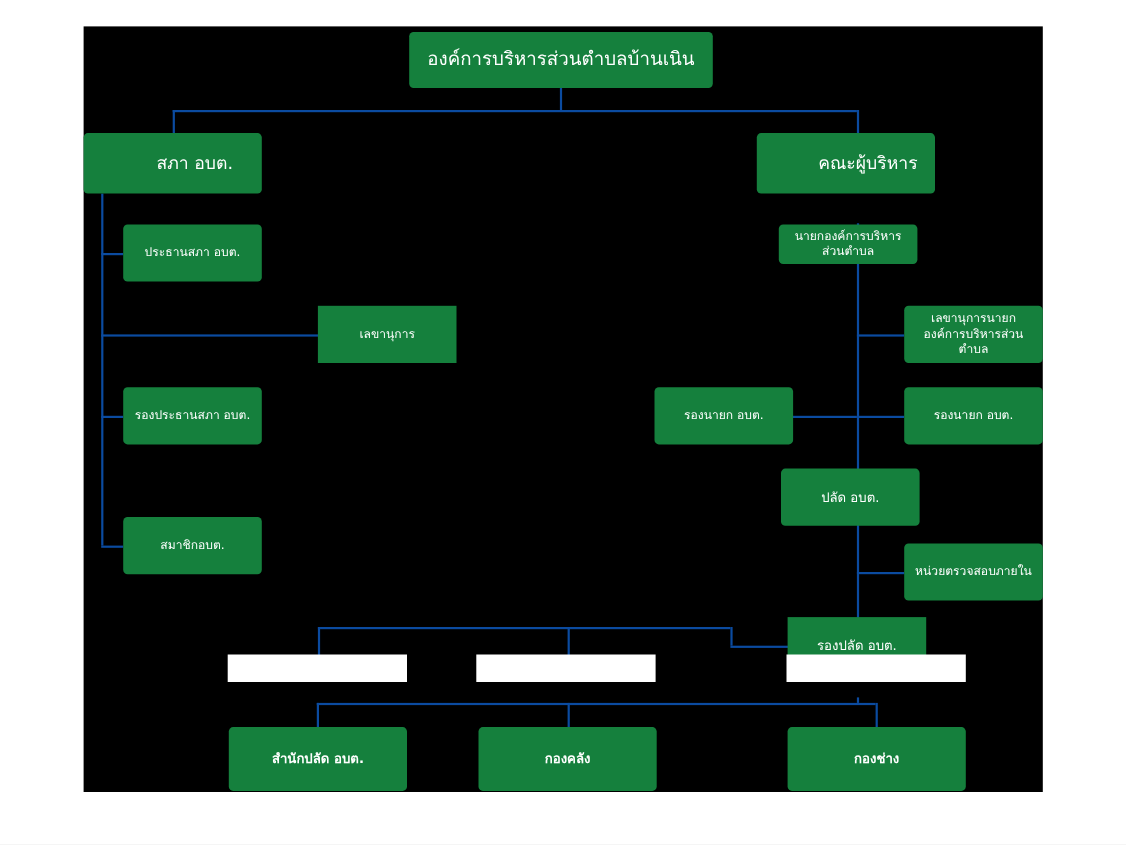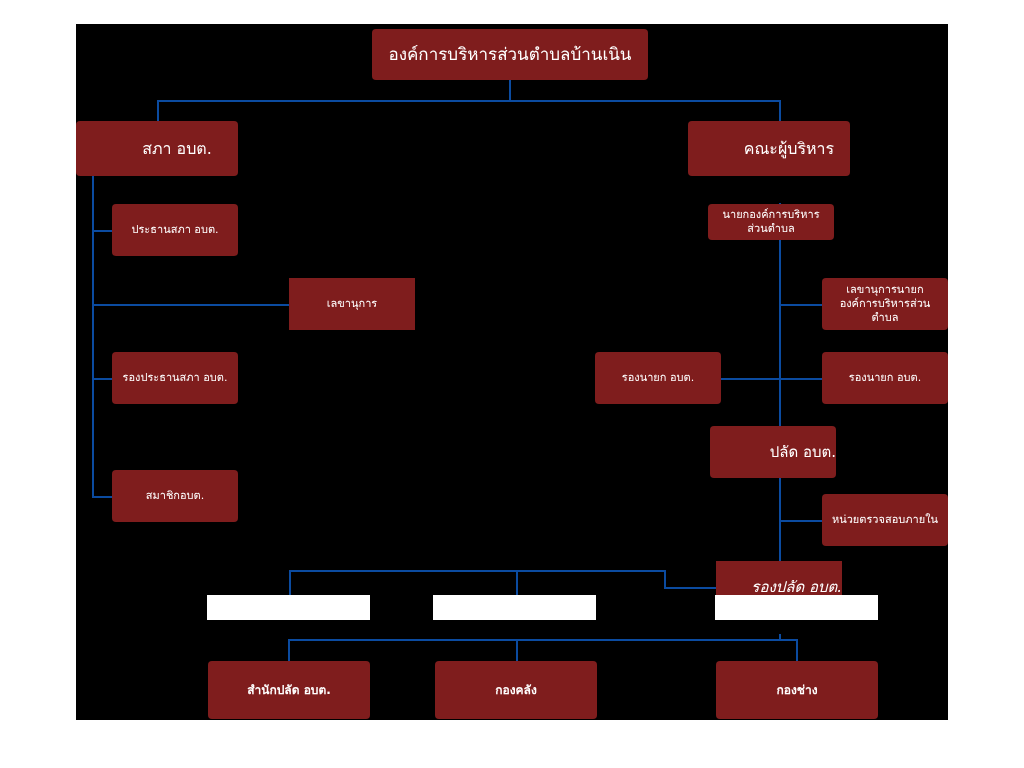--- a/index.html
+++ b/index.html
@@ -16,21 +16,21 @@
   #canvas {
     position: absolute;
     left: 76px;
     top: 24px;
     width: 872px;
     height: 696px;
     background: #000000;
   }
   .node {
     position: absolute;
-    background: #7f1d1d;
+    background: #15803d;
     color: #ffffff;
     display: flex;
     align-items: center;
     justify-content: center;
     text-align: center;
     box-sizing: border-box;
     line-height: 1.25;
     z-index: 5;
   }
   .node.rounded { border-radius: 4px; }
@@ -41,21 +41,21 @@
   .line {
     position: absolute;
     background: #0b4ba0;
     z-index: 2;
   }
   .line.h { height: 2px; }
   .line.v { width: 2px; }
   .t-root { font-size: 17px; }
   .t-l2 { font-size: 16px; padding-left: 40px; }
   .t-l3 { font-size: 11px; }
-  .t-l4 { font-size: 15px; justify-content: flex-end; }
+  .t-l4 { font-size: 12px; }
   .t-dept { font-size: 12px; font-weight: bold; }
 </style>
 </head>
 <body>
 
 <div id="canvas">
 
   <div class="line v" style="left:433px; top:56px; height:21px;"></div>
 
   <div class="line h" style="left:81px; top:76px; width:622px;"></div>
@@ -133,21 +133,21 @@
   </div>
 
   <div class="node rounded t-l4" style="left:634px; top:402px; width:126px; height:52px;">
     <span>ปลัด อบต.</span>
   </div>
 
   <div class="node rounded t-l3" style="left:746px; top:470px; width:126px; height:52px;">
     <span>หน่วยตรวจสอบภายใน</span>
   </div>
 
-  <div class="node t-l4" style="left:640px; top:537px; width:126px; height:52px;font-style:italic;">
+  <div class="node t-l4" style="left:640px; top:537px; width:126px; height:52px;">
     <span>รองปลัด อบต.</span>
   </div>
 
   <div class="node blank t-l3" style="left:131px; top:571px; width:163px; height:25px;">
     <span></span>
   </div>
 
   <div class="node blank t-l3" style="left:357px; top:571px; width:163px; height:25px;">
     <span></span>
   </div>

